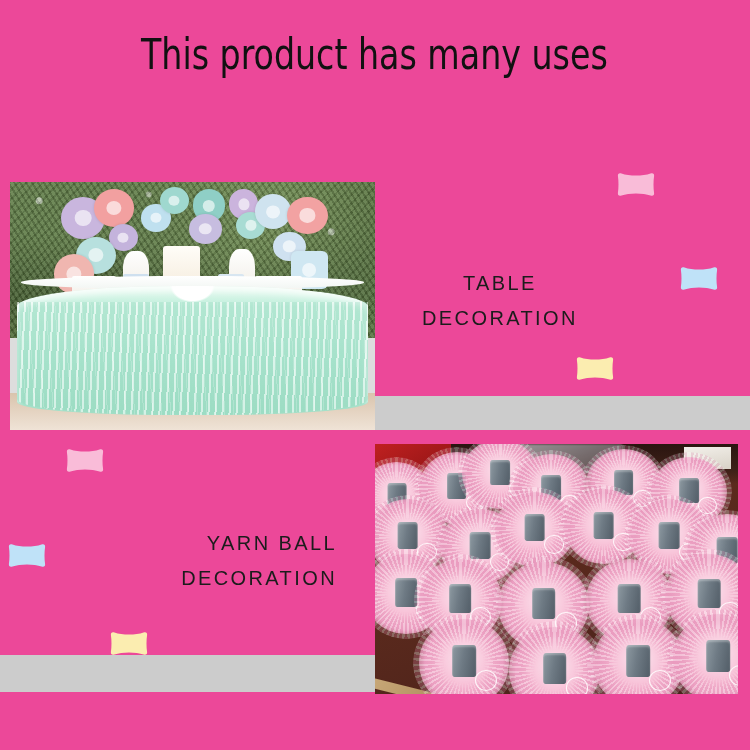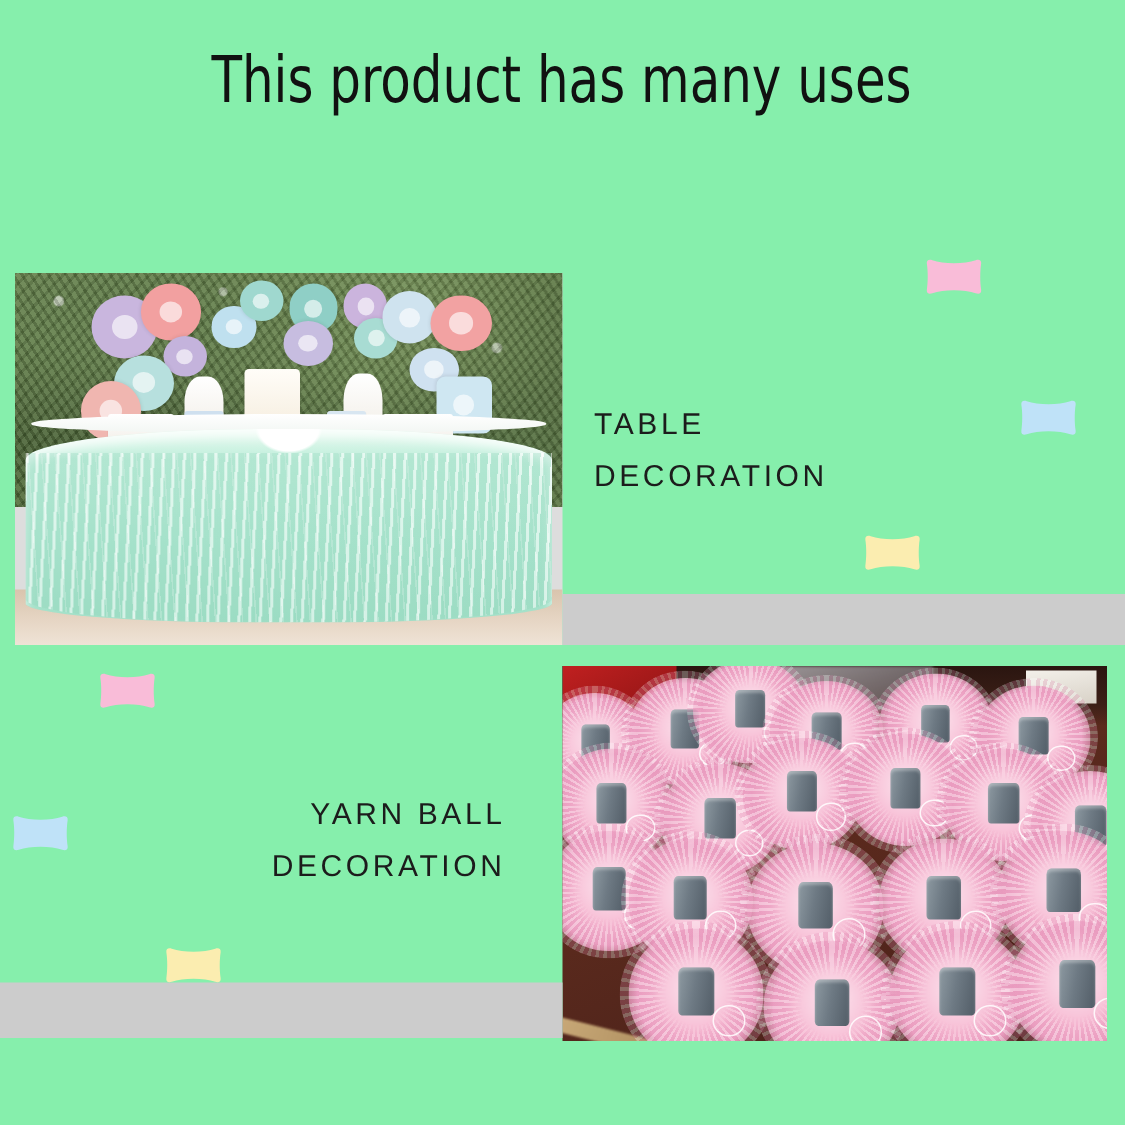--- a/index.html
+++ b/index.html
@@ -7,21 +7,21 @@
     padding: 0;
     background: #ffffff;
   }
   body {
     font-family: "Liberation Sans", sans-serif;
   }
   #page {
     position: relative;
     width: 750px;
     height: 750px;
-    background: #86efac;
+    background: #ec4899;
     overflow: hidden;
   }
 
   
   .headline {
     position: absolute;
     left: 141px;
     top: 14px;
     width: 560px;
     font-family: "DejaVu Sans Condensed", "Liberation Sans Narrow", "Liberation Sans", sans-serif;
@@ -40,23 +40,23 @@
     position: absolute;
     font-family: "Liberation Sans", sans-serif;
     font-size: 20px;
     font-weight: 400;
     color: #1c1c1c;
     letter-spacing: 2.4px;
     line-height: 35px;
   }
   .caption .cap-line { display: block; white-space: nowrap; }
   #caption-table {
-    left: 396px;
+    left: 422px;
     top: 266px;
-    text-align: left;
+    text-align: center;
   }
   #caption-yarn {
     right: 413px;
     top: 526px;
     text-align: right;
     margin-left: 32px;
   }
 
   
   .photo {

